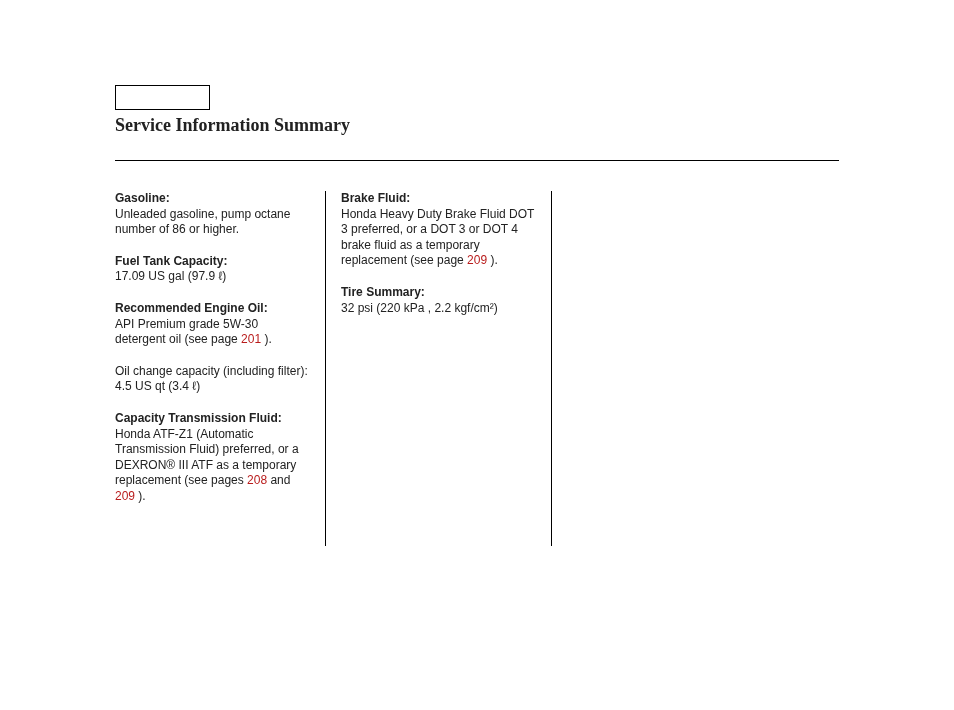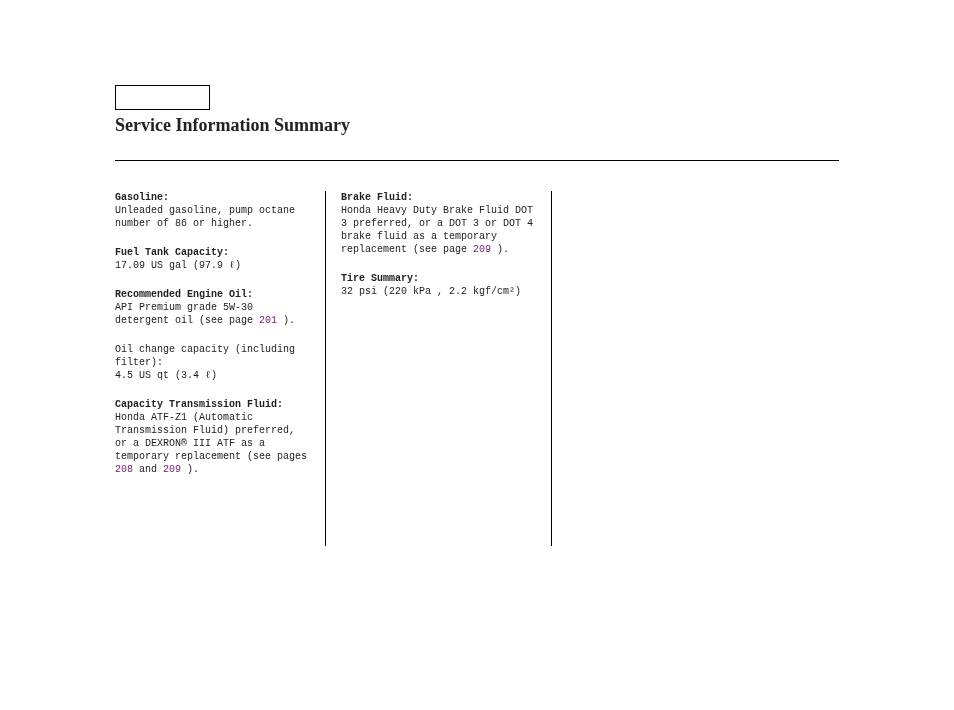--- a/index.html
+++ b/index.html
@@ -30,37 +30,36 @@
       border-bottom: 1.5px solid #000;
       margin-bottom: 30px;
     }
     .columns {
       display: flex;
       gap: 0;
     }
     .col {
       width: 210px;
       padding-right: 15px;
-      font-size: 10px;
+      font-size: 12px;
       line-height: 1.3;
-      font-family: Liberation Mono, monospace;
     }
     .col-sep {
       border-right: 1px solid #000;
       height: 355px;
       margin-right: 15px;
     }
     .section {
       margin-bottom: 16px;
     }
     .label {
       font-weight: bold;
     }
     .link {
-      color: #701a75;
+      color: #b91c1c;
     }
   </style>
 </head>
 <body>
 
 <div class="logo-box"></div>
 
 <div class="title">Service Information Summary</div>
 
 <div class="columns">

